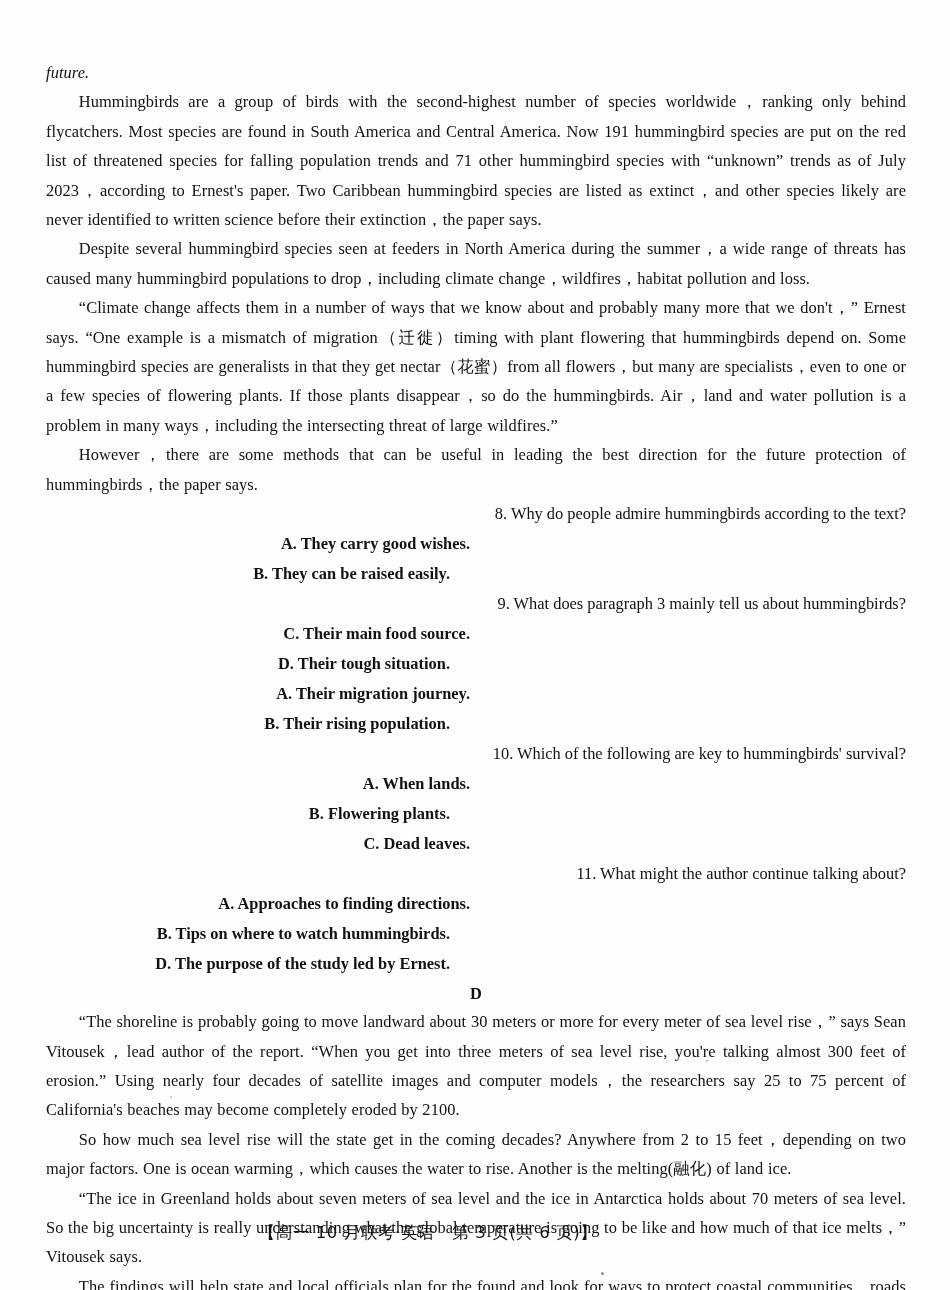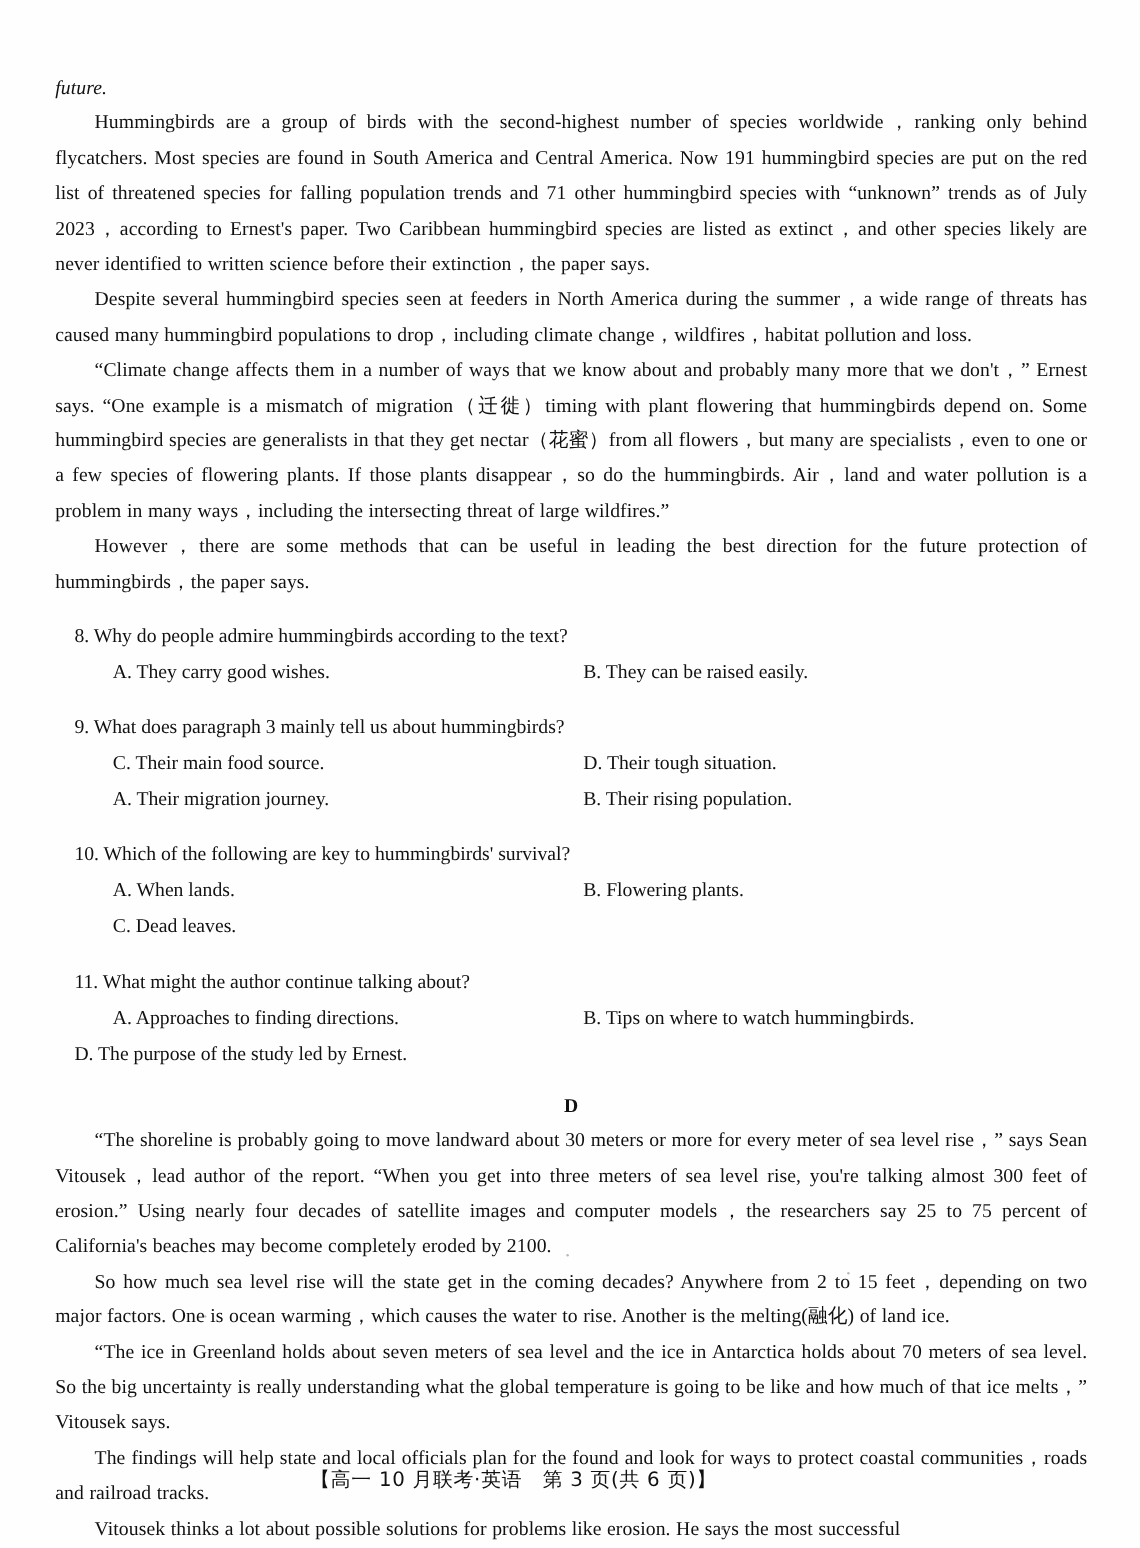--- a/index.html
+++ b/index.html
@@ -45,32 +45,33 @@
   
   .section-letter {
     text-align: center;
     font-size: 16.4px;
     font-weight: bold;
     line-height: 26px;
     margin: 2px 0 0 0;
   }
 
   
-  .qblock { margin: 16px; }
+  .qblock { margin: 0; text-align: right; }
   .qstem {
     font-size: 16.4px;
     line-height: 30px;
     margin: 0;
     text-indent: 0;
   }
   .qopts {
     display: flex;
-    flex-direction: row;
+    flex-direction: column;
     line-height: 30px;
     font-size: 16.4px;
+    font-weight: bold;
   }
   .optA, .optC { width: 424px; padding-left: 32px; box-sizing: border-box; }
   .optB, .optD { width: 404px; box-sizing: border-box; }
 
   
   .footer {
     position: absolute;
     left: 0;
     top: 1222px;
     width: 856px;

